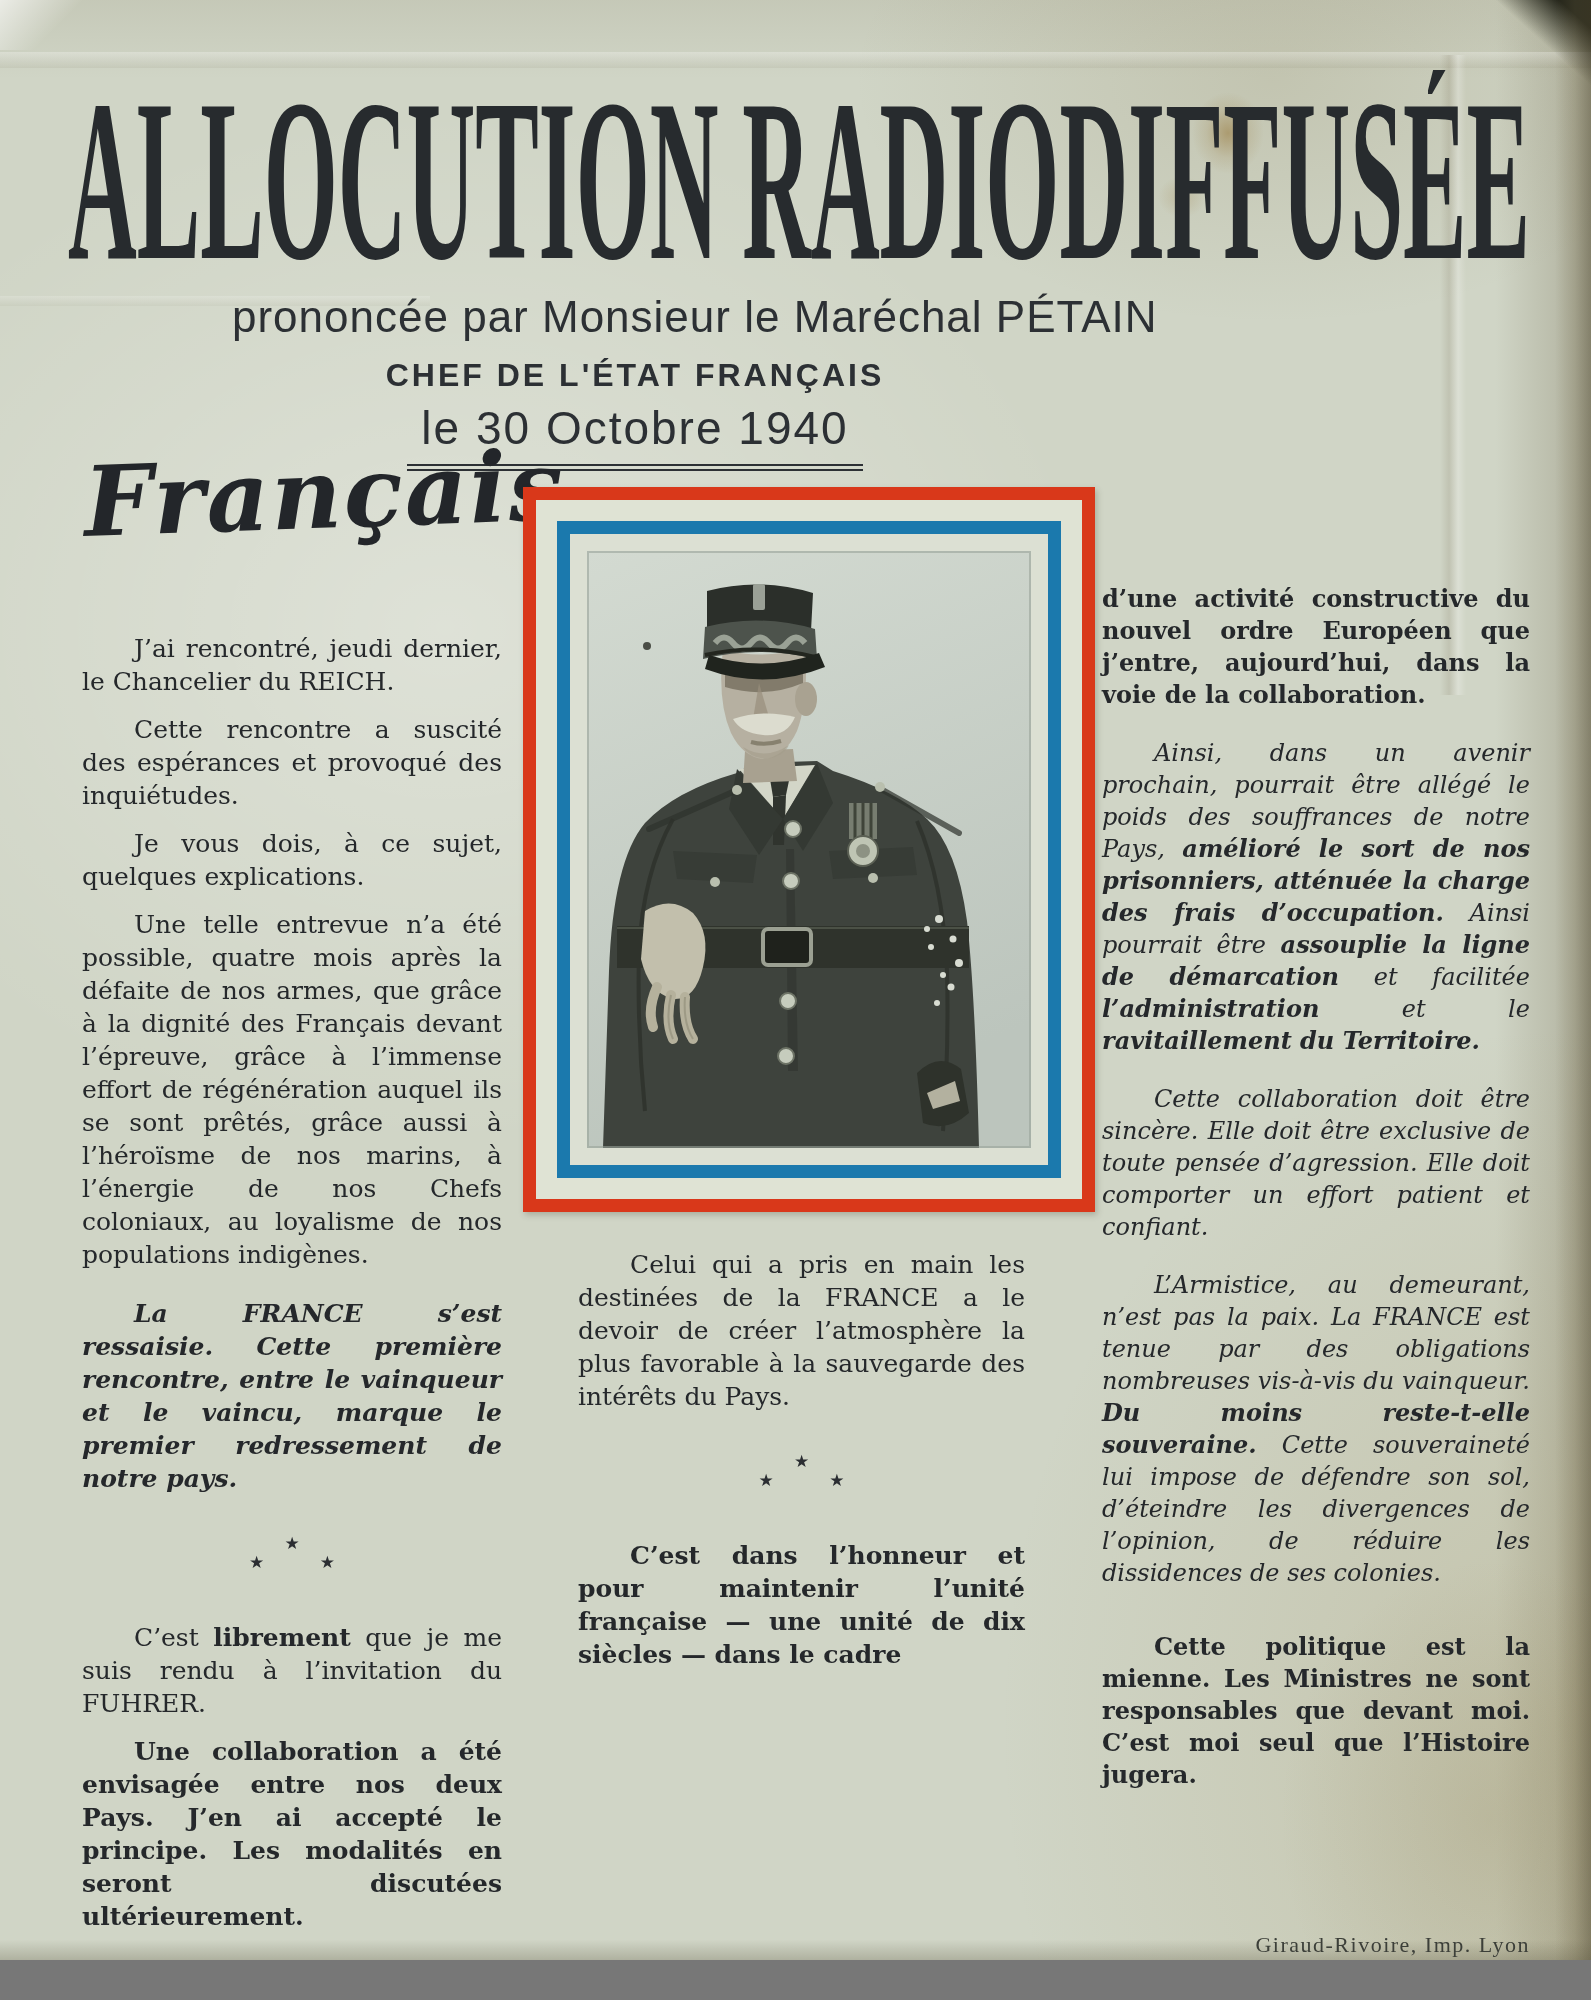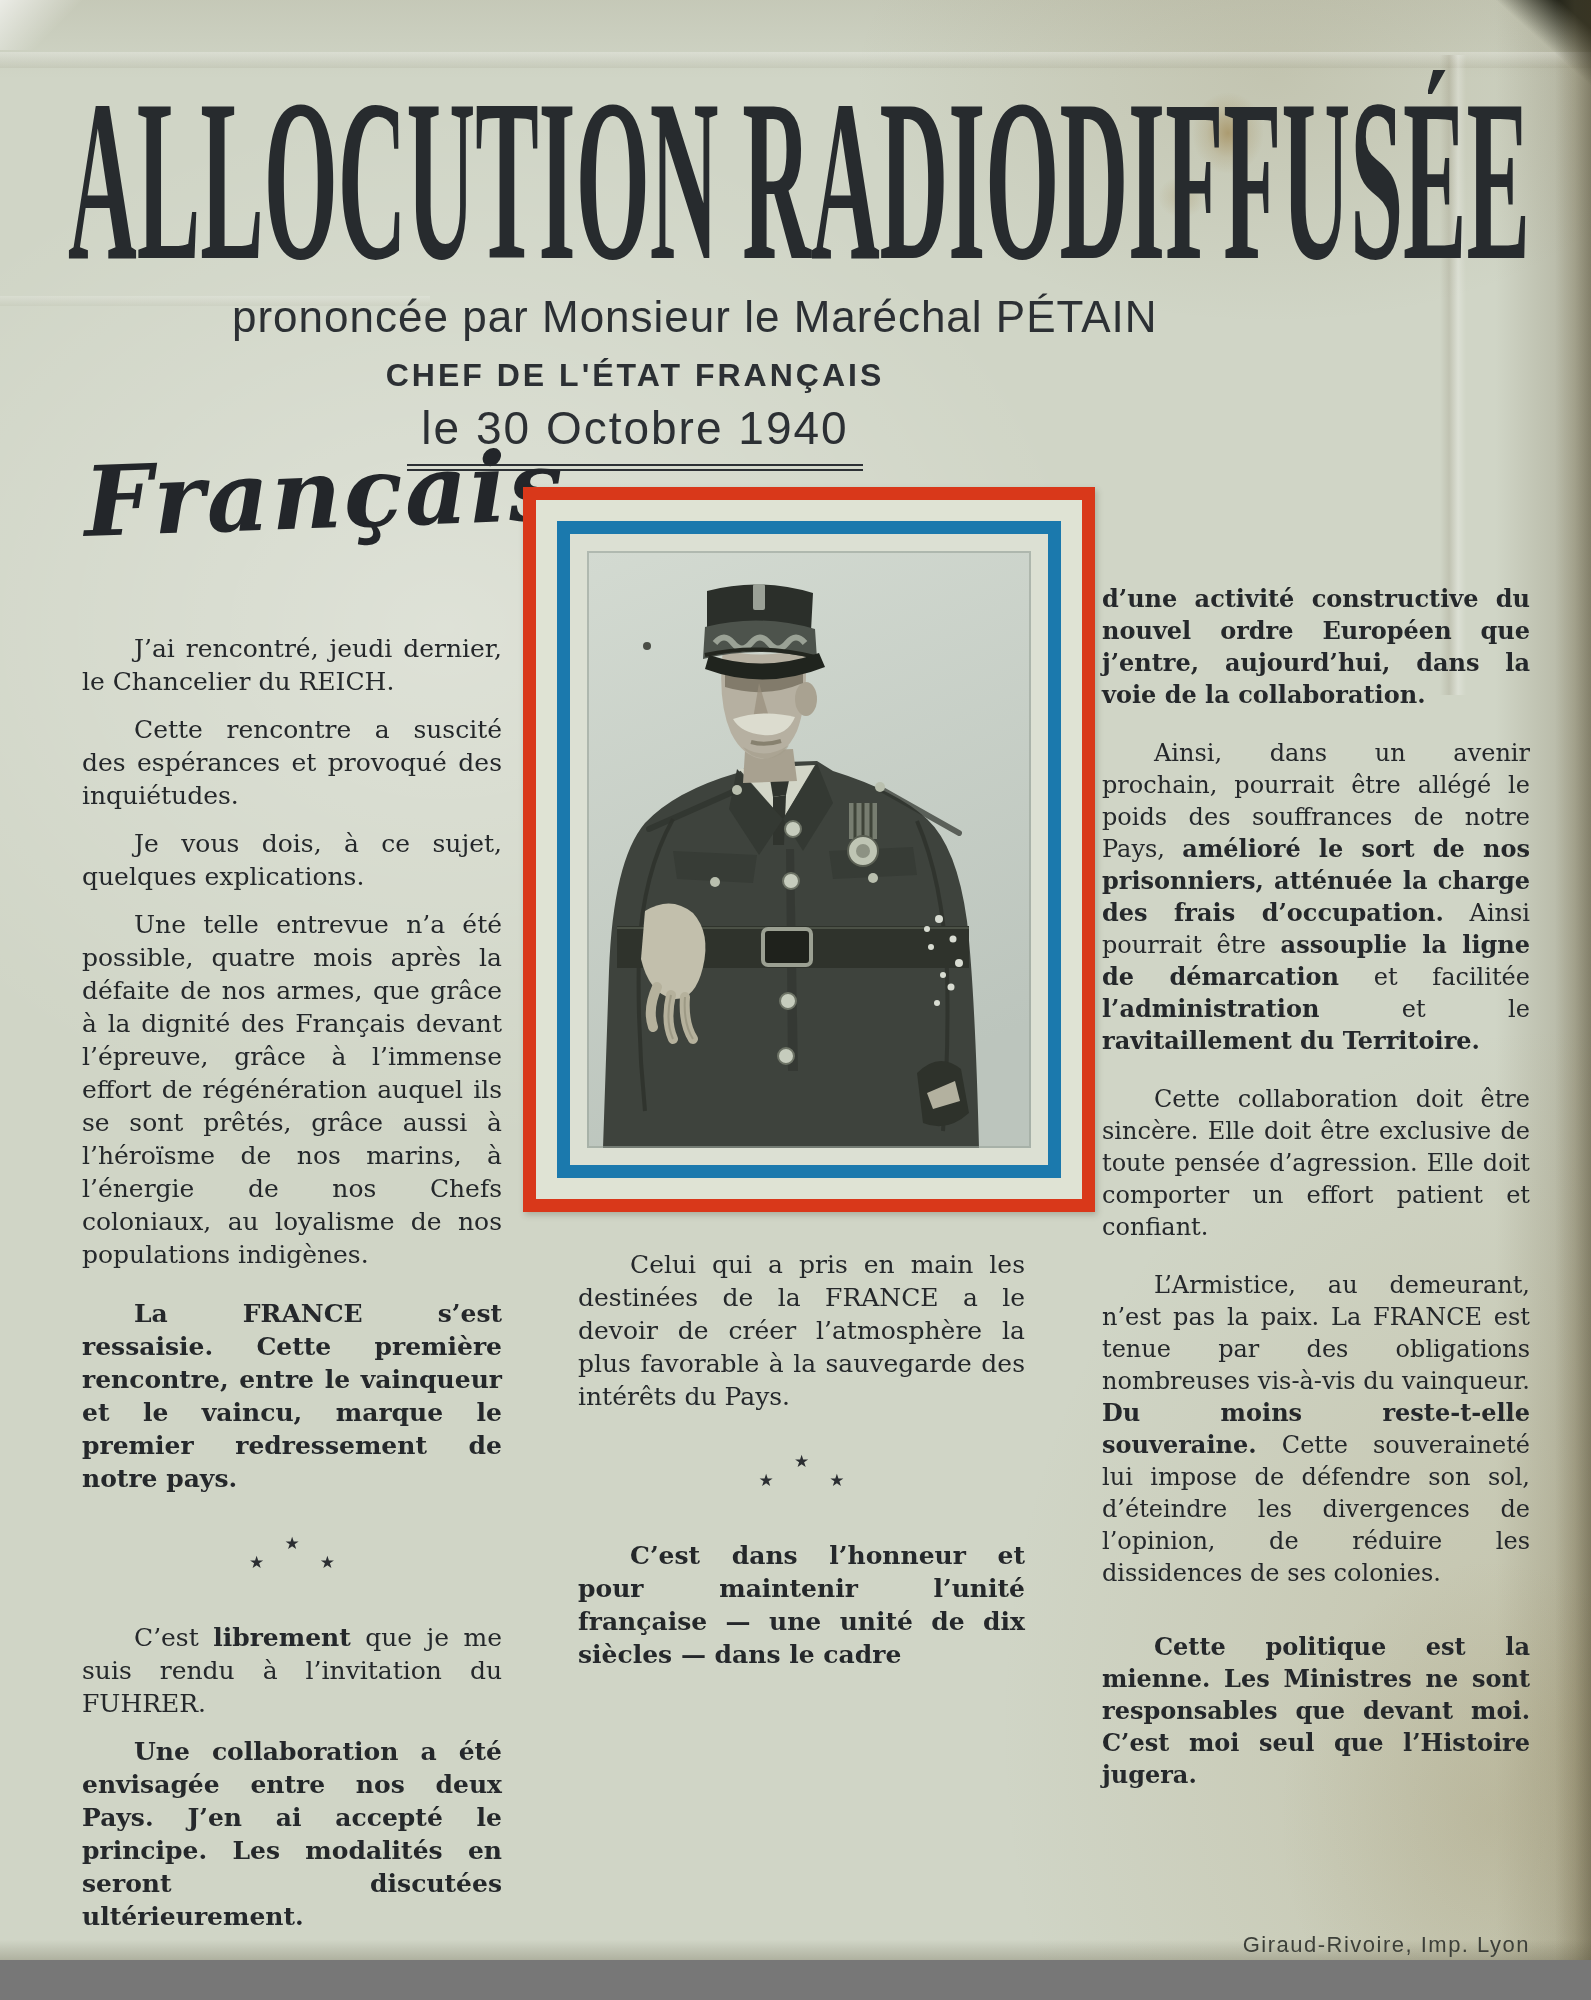--- a/index.html
+++ b/index.html
@@ -63,29 +63,29 @@
 
   
   .col { position:absolute; text-align:justify; }
   .col-left   { left:82px;   top:632px;  width:420px; font-size:25px; line-height:33px; }
   .col-middle { left:578px;  top:1248px; width:447px; font-size:25px; line-height:33px; }
   .col-right  { left:1102px; top:583px;  width:428px; font-size:24px; line-height:32px; }
   .para { margin:0 0 15px; text-indent:52px; }
   .para.noindent { text-indent:0; }
   .para.bold { font-weight:bold; }
   .b { font-weight:bold; }
-  .gap-sm { margin-top:26px; }
+  .gap-sm { margin-top:26px;font-style:italic; }
   .gap-lg { margin-top:42px; }
   .asterism { position:relative; height:54px; margin:40px 0 32px; font-family:"DejaVu Sans", sans-serif; color:#2b2e32; }
   .ast-top { position:absolute; left:50%; top:0; transform:translateX(-50%); font-size:17px; line-height:1; }
   .ast-bottom { position:absolute; left:50%; top:19px; transform:translateX(-50%);
     width:86px; display:flex; justify-content:space-between; font-size:17px; line-height:1; }
 
   .imprint { position:absolute; left:1150px; top:1932px; width:380px; text-align:right;
-    font-family:Liberation Sans, sans-serif; font-size:22px; letter-spacing:1.5px; color:#3c3f39; }
+    font-family:Liberation Serif, serif; font-size:22px; letter-spacing:1.5px; color:#3c3f39; }
 </style>
 </head>
 <body>
 
 <div class="poster">
 
   <div class="ovl crease-h1"></div>
   <div class="ovl crease-h2"></div>
   <div class="ovl crease-v"></div>
   <div class="ovl stain1"></div>

